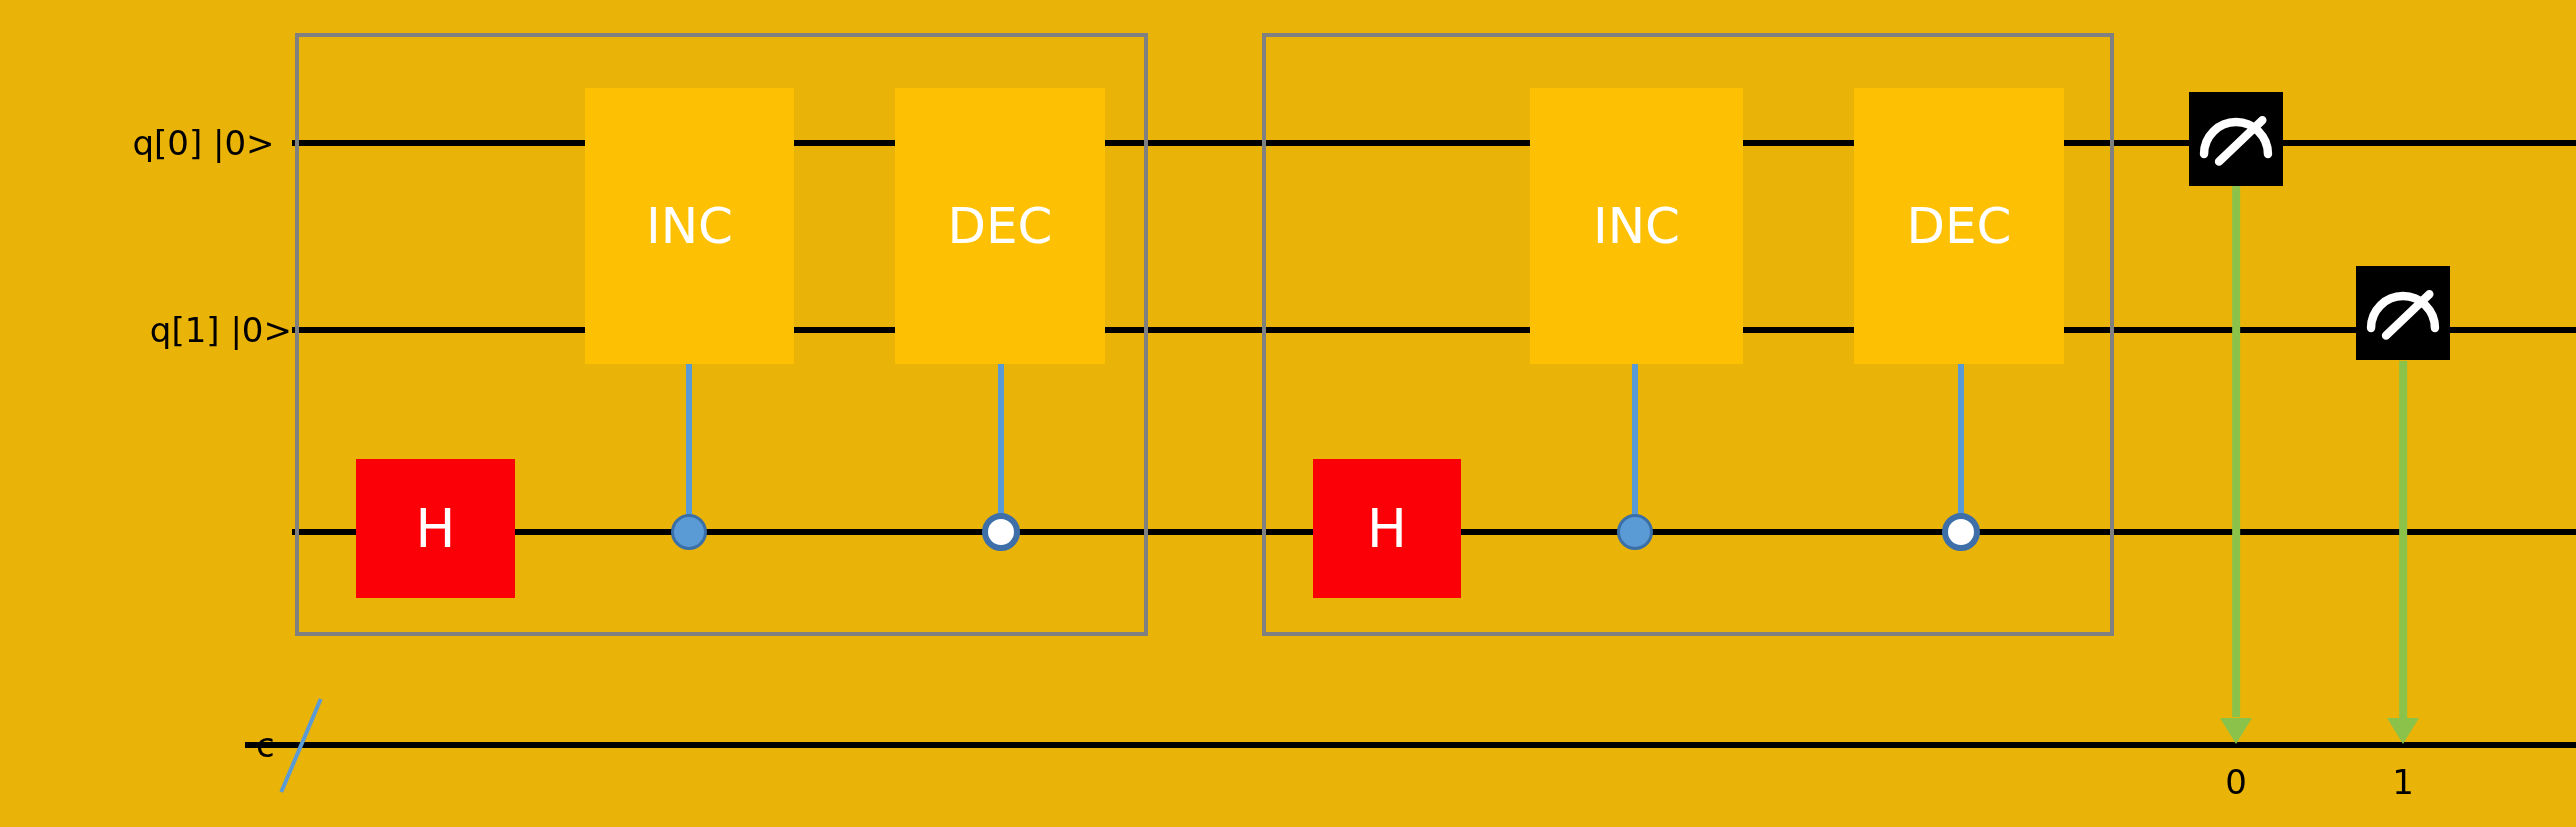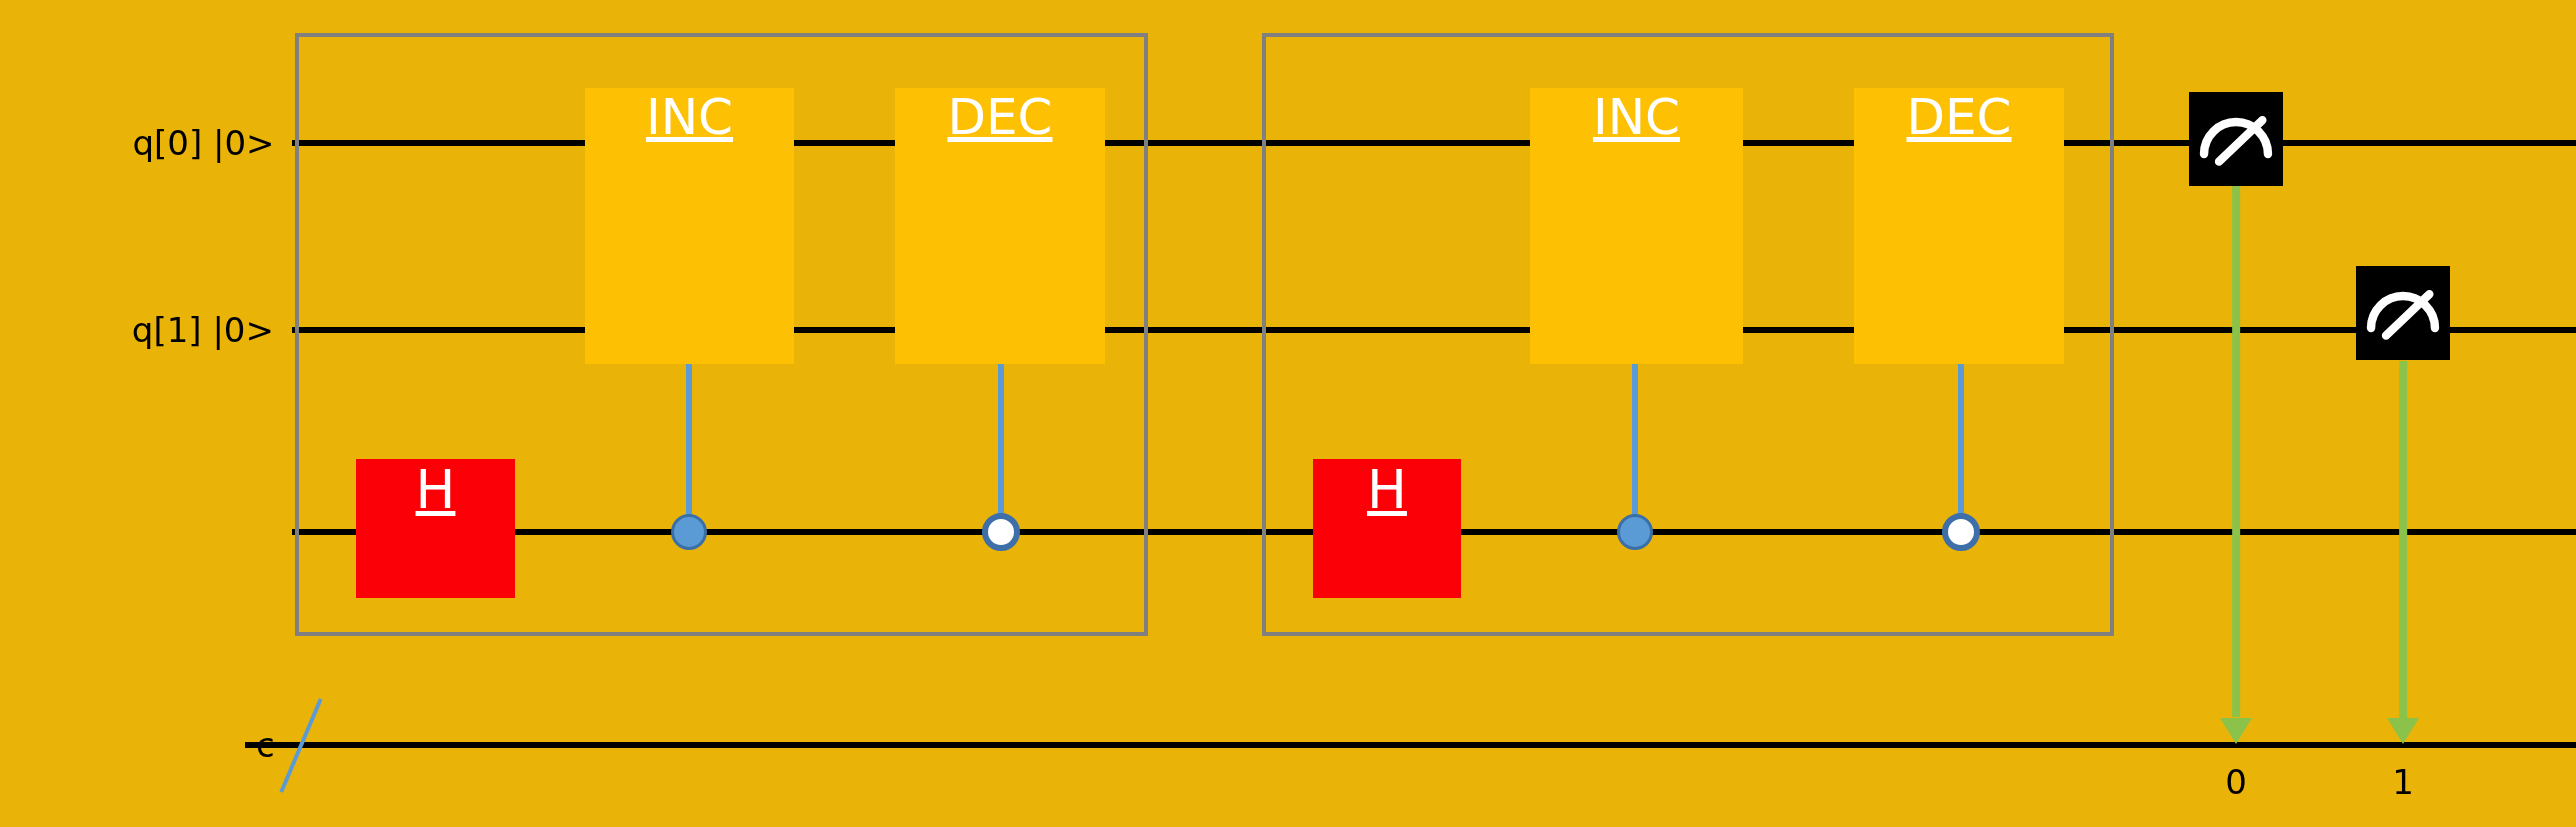--- a/index.html
+++ b/index.html
@@ -42,27 +42,26 @@
   }
   .group-box {
     position: absolute;
     border: 4.3px solid #808080;
     box-sizing: border-box;
     background: transparent;
   }
   .gate {
     position: absolute;
     display: flex;
-    align-items: flex-start;
+    align-items: center;
     justify-content: center;
     color: #ffffff;
     font-family: "DejaVu Sans", sans-serif;
     font-weight: 400;
     box-sizing: border-box;
-    text-decoration: underline;
   }
   .gate-h {
     background: #fb0007;
     font-size: 53px;
   }
   .gate-multi {
     background: #fdc003;
     font-size: 50px;
   }
   .ctrl-line {
@@ -131,21 +130,21 @@
     height: 101px;
     transform-origin: center center;
   }
 </style>
 </head>
 <body>
 
 <div id="canvas">
 
   <div class="wire-label" style="right:auto; left:8.6px; top:143px; width:266px;">q[0] |0&gt;</div>
-  <div class="wire-label" style="left:8px; top:330px; width:266px;">q[1] |0&gt;</div>
+  <div class="wire-label" style="left:26px; top:330px; width:266px;">q[1] |0&gt;</div>
   <div class="wire-label" style="left:8.6px; top:745px; width:266px;">c</div>
 
   <div class="wire" style="left:292px; top:143px; width:2284px;"></div>
   <div class="wire" style="left:292px; top:330px; width:2284px;"></div>
   <div class="wire" style="left:292px; top:532px; width:2284px;"></div>
 
   <div class="cwire" style="left:245px; top:745px; width:2331px;"></div>
   <div class="creg-slash" style="left:299px; top:695px; transform:rotate(23deg);"></div>
 
   <div class="group-box" style="left:295px; top:33px; width:853px; height:603px;"></div>

